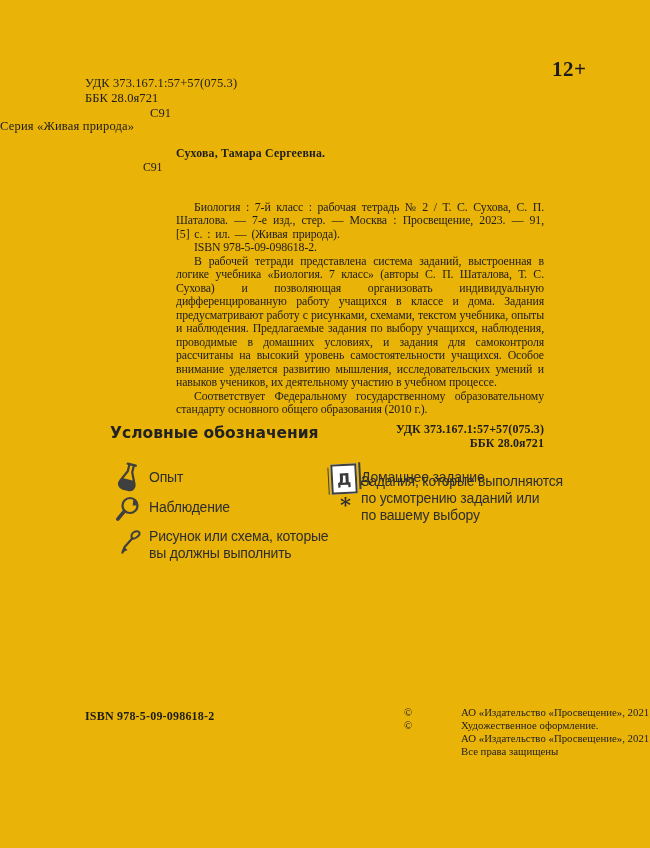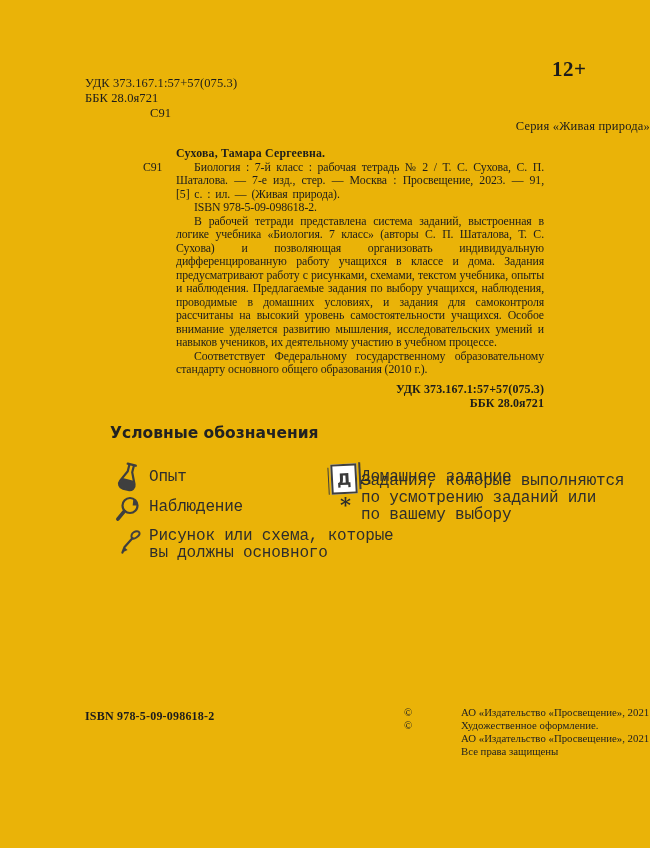--- a/index.html
+++ b/index.html
@@ -4,36 +4,36 @@
 <style>
   html,body { margin:0; padding:0; background:#ffffff; }
   .page {
     position:relative; width:650px; height:848px; background:#eab308;
     font-family:"Liberation Serif", serif; color:#1c1c1c; overflow:hidden;
   }
   
   .top-meta { position:absolute; left:85px; top:76px; font-size:12.5px; line-height:15.2px; letter-spacing:.1px; }
   .top-meta .code-ind { padding-left:65px; }
   .age-badge { position:absolute; left:552px; top:57px; font-size:21px; font-weight:bold; letter-spacing:.5px; }
-  .series { position:absolute; left:0; top:119px; width:650px; text-align:right; font-size:12.5px; letter-spacing:.2px; }
+  .series { position:absolute; left:0; top:119px; width:650px; text-align:left; font-size:12.5px; letter-spacing:.2px; }
   
   .catalog { position:absolute; left:176px; top:147px; width:368px; font-size:11.8px; line-height:13.5px; letter-spacing:-0.1px; }
   .catalog .code-hang { position:absolute; left:-33px; top:14px; }
   .author { font-weight:bold; letter-spacing:.2px; }
   .jpara { text-align:justify; text-indent:18px; }
-  .entry { word-spacing:2px; }
+  .entry { word-spacing:2px;margin-top:40px; }
   .isbn-line { padding-left:18px; }
   .udk-right { margin-top:5px; text-align:right; font-weight:bold; font-size:12px; line-height:14.4px; letter-spacing:.1px; }
   
   .legend-heading {
     position:absolute; left:110px; top:424px; width:336px; text-align:left;
     font-family:"DejaVu Sans", sans-serif; font-weight:bold; font-size:15.5px; color:#222;
   }
   .lbl {
-    position:absolute; font-family:Liberation Mono, monospace; font-size:16px;
+    position:absolute; font-family:Liberation Sans, sans-serif; font-size:14px;
     line-height:17px; color:#2d2d2d; letter-spacing:-0.2px;
   }
   .icon { position:absolute; }
   .dbox {
     position:absolute; left:331px; top:464px; width:22px; height:26px;
     border:2.3px solid #3f3f3f; background:#fff; transform:rotate(-3deg);
     display:flex; align-items:center; justify-content:center;
     font-family:"DejaVu Sans", sans-serif; font-weight:bold; font-size:16px; color:#3a3a3a;
   }
   .dbox::before { content:""; position:absolute; left:-5.5px; top:1px; width:1.8px; height:103%; background:#3f3f3f; }
@@ -96,21 +96,21 @@
     <div>Наблюдение</div>
   </div>
 
   <svg class="icon" style="left:118px;top:528px" width="26" height="28" viewBox="0 0 26 28">
     <path d="M4.4 24.6l2-5.3 8.2-9.2" fill="none" stroke="#3f3f3f" stroke-width="2.2" stroke-linecap="round" stroke-linejoin="round"></path>
     <path d="M4.4 24.6l5.2-2.6-3.2-2.8z" fill="#3f3f3f"></path>
     <path d="M14.2 10.4c-1.5-2-.8-4.5 1.5-6.1 2.2-1.6 4.8-1.5 5.6.1.7 1.5-.7 3.7-2.9 5.1-1.8 1.2-3.3 1.4-4.2.9z" fill="none" stroke="#3f3f3f" stroke-width="2"></path>
   </svg>
   <div class="lbl" style="left:149px;top:528px">
     <div>Рисунок или схема, которые</div>
-    <div>вы должны основного</div>
+    <div>вы должны выполнить</div>
   </div>
 
   <div class="dbox">
     <span>Д</span>
   </div>
   <div class="lbl" style="left:361px;top:469px">
     <div>Домашнее задание</div>
   </div>
 
   <div class="asterisk">*</div>

